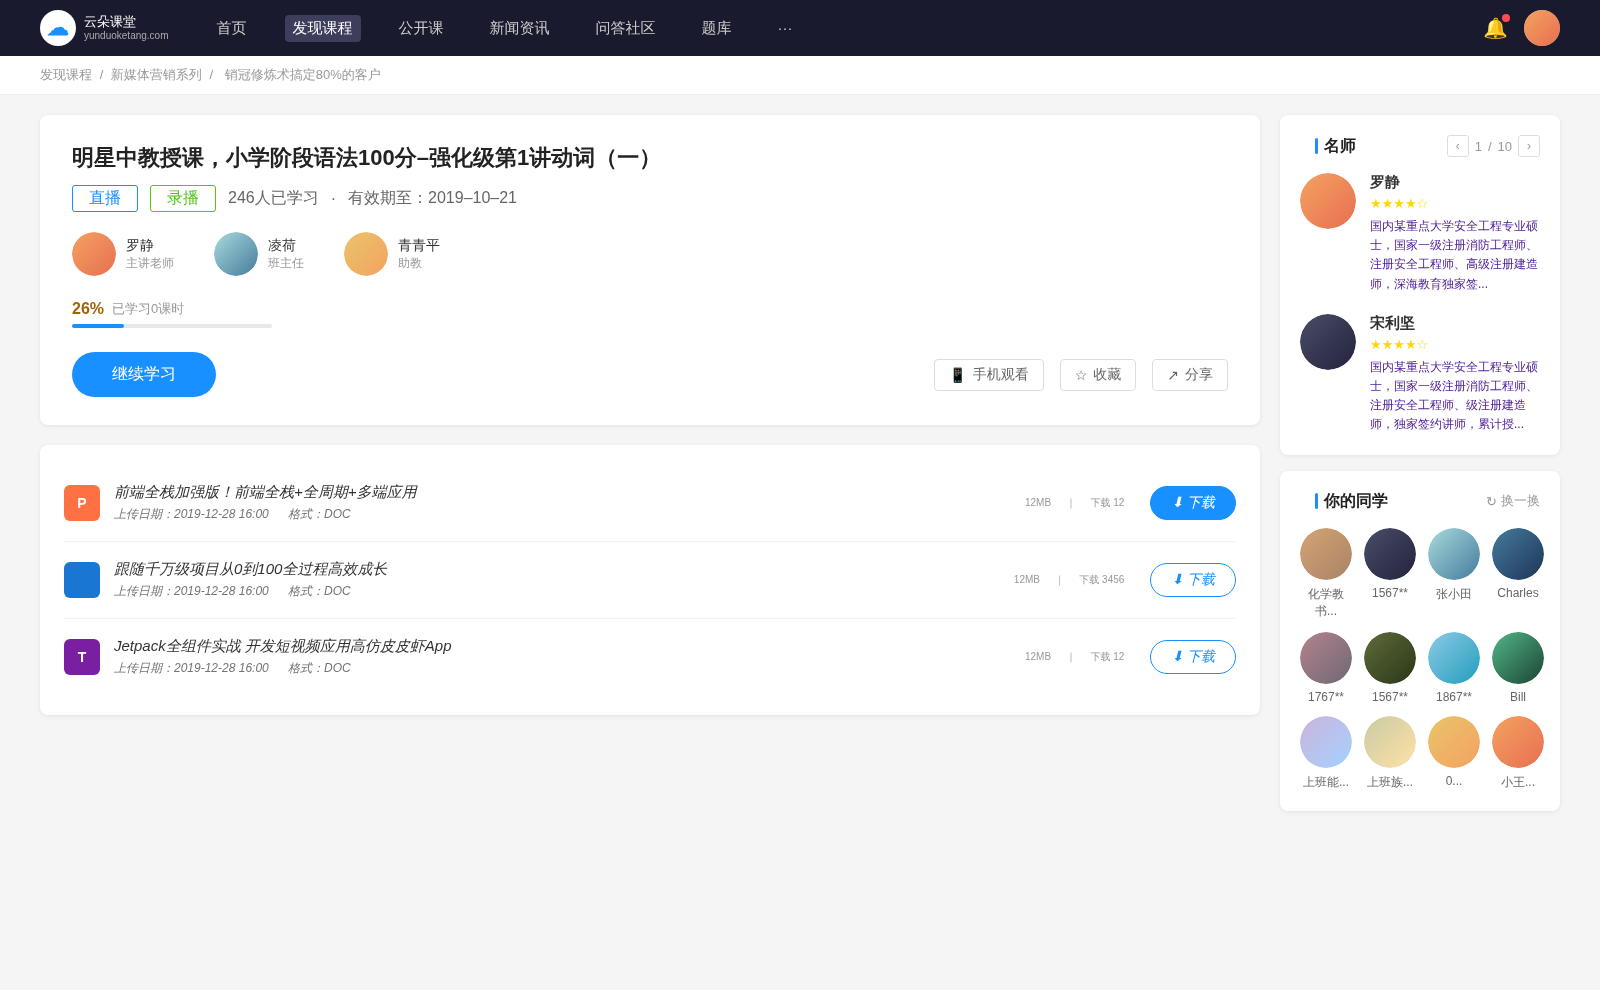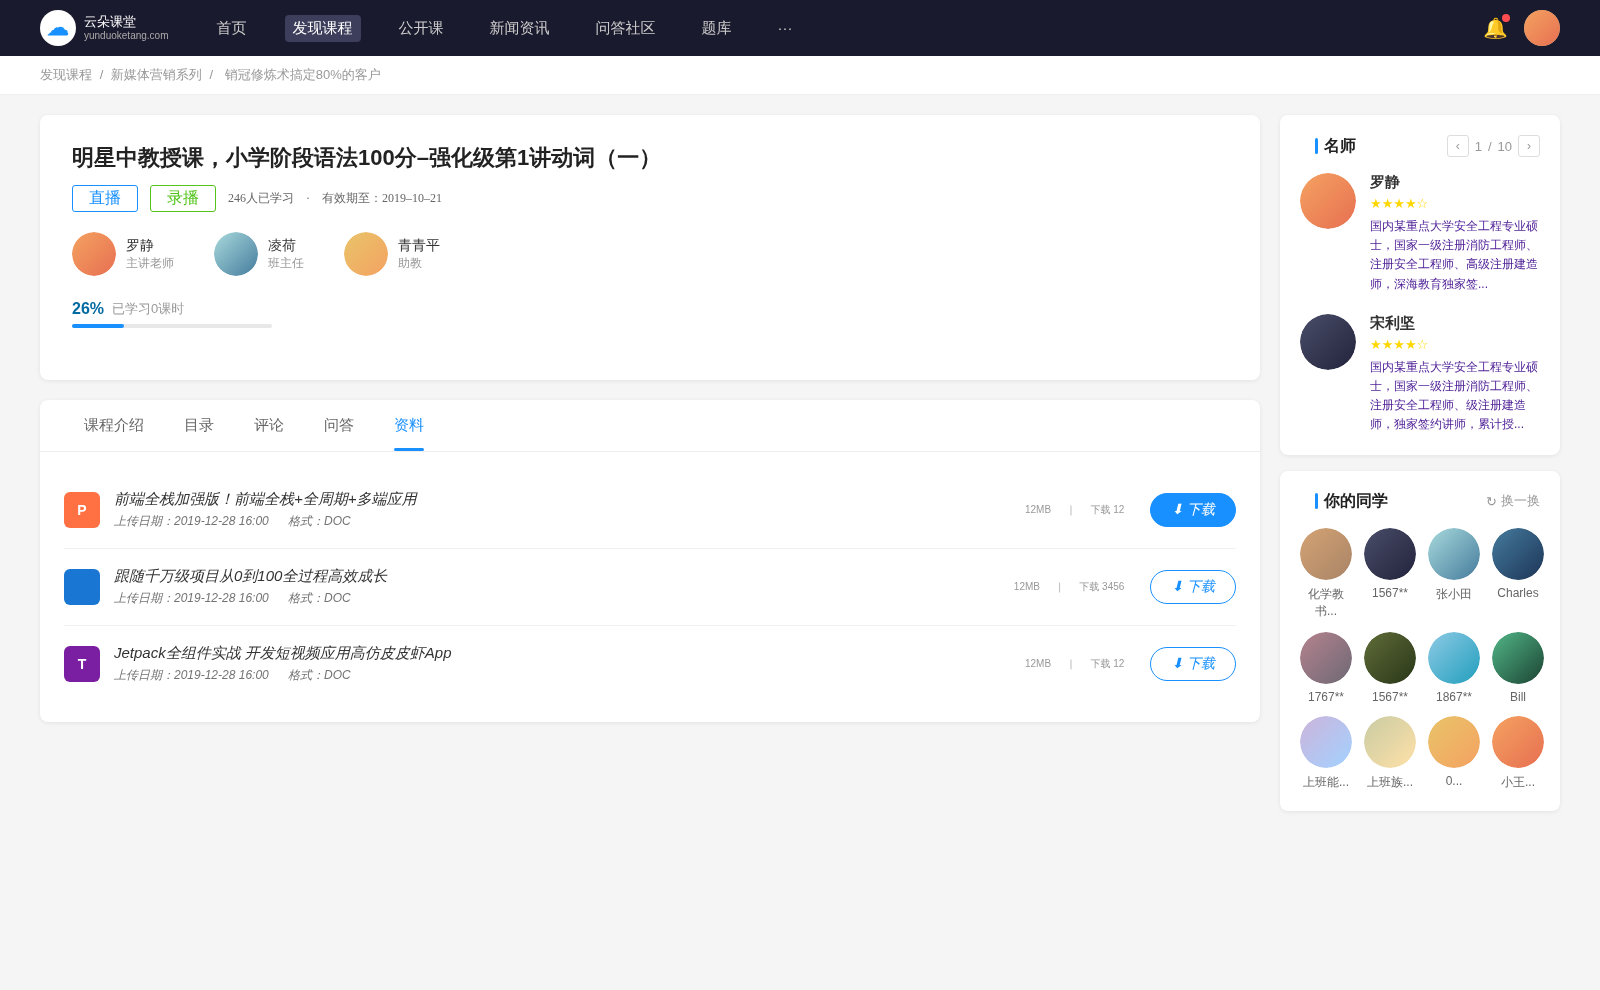--- a/index.html
+++ b/index.html
@@ -29,30 +29,30 @@
     .content { flex: 1; }
     .sidebar { width: 280px; flex-shrink: 0; }
 
     
     .course-card { background: #fff; border-radius: 8px; padding: 28px 32px; margin-bottom: 20px; box-shadow: 0 1px 4px rgba(0,0,0,0.08); }
     .course-title { font-size: 22px; font-weight: bold; color: #222; margin-bottom: 12px; }
     .course-meta { display: flex; align-items: center; gap: 12px; margin-bottom: 20px; }
     .badge { padding: 2px 16px; border-radius: 3px; font-size: 16px; border: 1px solid; }
     .badge-live { color: #1890ff; border-color: #1890ff; }
     .badge-rec { color: #52c41a; border-color: #52c41a; }
-    .course-info { color: #666; font-size: 12px; font-family: Liberation Serif, serif; }
+    .course-info { color: #666; font-size: 16px; }
     .teachers { display: flex; gap: 40px; margin-bottom: 24px; }
     .teacher { display: flex; align-items: center; gap: 10px; }
     .teacher-avatar { width: 44px; height: 44px; border-radius: 50%; overflow: hidden; }
     .teacher-avatar-img { width: 100%; height: 100%; border-radius: 50%; }
     .teacher-name { font-size: 14px; color: #333; font-weight: 500; }
     .teacher-role { font-size: 12px; color: #999; }
     .progress-section { margin-bottom: 24px; }
     .progress-label { display: flex; align-items: center; gap: 8px; margin-bottom: 6px; }
-    .progress-pct { color: #0369a1; font-size: 16px; font-weight: bold; }
+    .progress-pct { color: #a16207; font-size: 16px; font-weight: bold; }
     .progress-sub { color: #999; font-size: 13px; }
     .progress-bar-bg { width: 200px; height: 4px; background: #e8e8e8; border-radius: 2px; }
     .progress-bar-fill { height: 100%; background: #1890ff; border-radius: 2px; }
     .course-actions { display: flex; align-items: center; gap: 12px; }
     .btn-continue { background: #1890ff; color: #fff; border: none; border-radius: 24px; padding: 12px 40px; font-size: 16px; cursor: pointer; font-weight: 500; }
     .action-btns { display: flex; gap: 16px; margin-left: auto; }
     .action-btn { display: flex; align-items: center; gap: 6px; color: #666; font-size: 14px; border: 1px solid #ddd; border-radius: 4px; padding: 6px 14px; cursor: pointer; background: #fff; }
 
     
     .tabs-section { background: #fff; border-radius: 8px; box-shadow: 0 1px 4px rgba(0,0,0,0.08); }
@@ -204,30 +204,40 @@
       </div>
       <div class="progress-section">
         <div class="progress-label">
           <span class="progress-pct">26%</span>
           <span class="progress-sub">已学习0课时</span>
         </div>
         <div class="progress-bar-bg">
           <div class="progress-bar-fill" style="width:26%"></div>
         </div>
       </div>
+      <div class="course-actions">
+        <button class="btn-continue">继续学习</button>
+        <div class="action-btns">
+          <button class="action-btn">
+            <span>📱</span>
+            <span>手机观看</span>
+          </button>
+          <button class="action-btn">
+            <span>☆</span>
+            <span>收藏</span>
+          </button>
+          <button class="action-btn">
+            <span>↗</span>
+            <span>分享</span>
+          </button>
+        </div>
+      </div>
     </div>
 
     <div class="tabs-section">
-      <div class="tabs">
-        <div class="tab">课程介绍</div>
-        <div class="tab">目录</div>
-        <div class="tab">评论</div>
-        <div class="tab">问答</div>
-        <div class="tab active">资料</div>
-      </div>
       <div class="tab-content">
 
         <div class="resource-item">
           <div class="resource-icon orange">P</div>
           <div class="resource-info">
             <div class="resource-name">前端全栈加强版！前端全栈+全周期+多端应用</div>
             <div class="resource-meta">
               <span>上传日期：2019-12-28  16:00</span>
               <span style="margin:0 8px">  </span>
               <span>格式：DOC</span>

